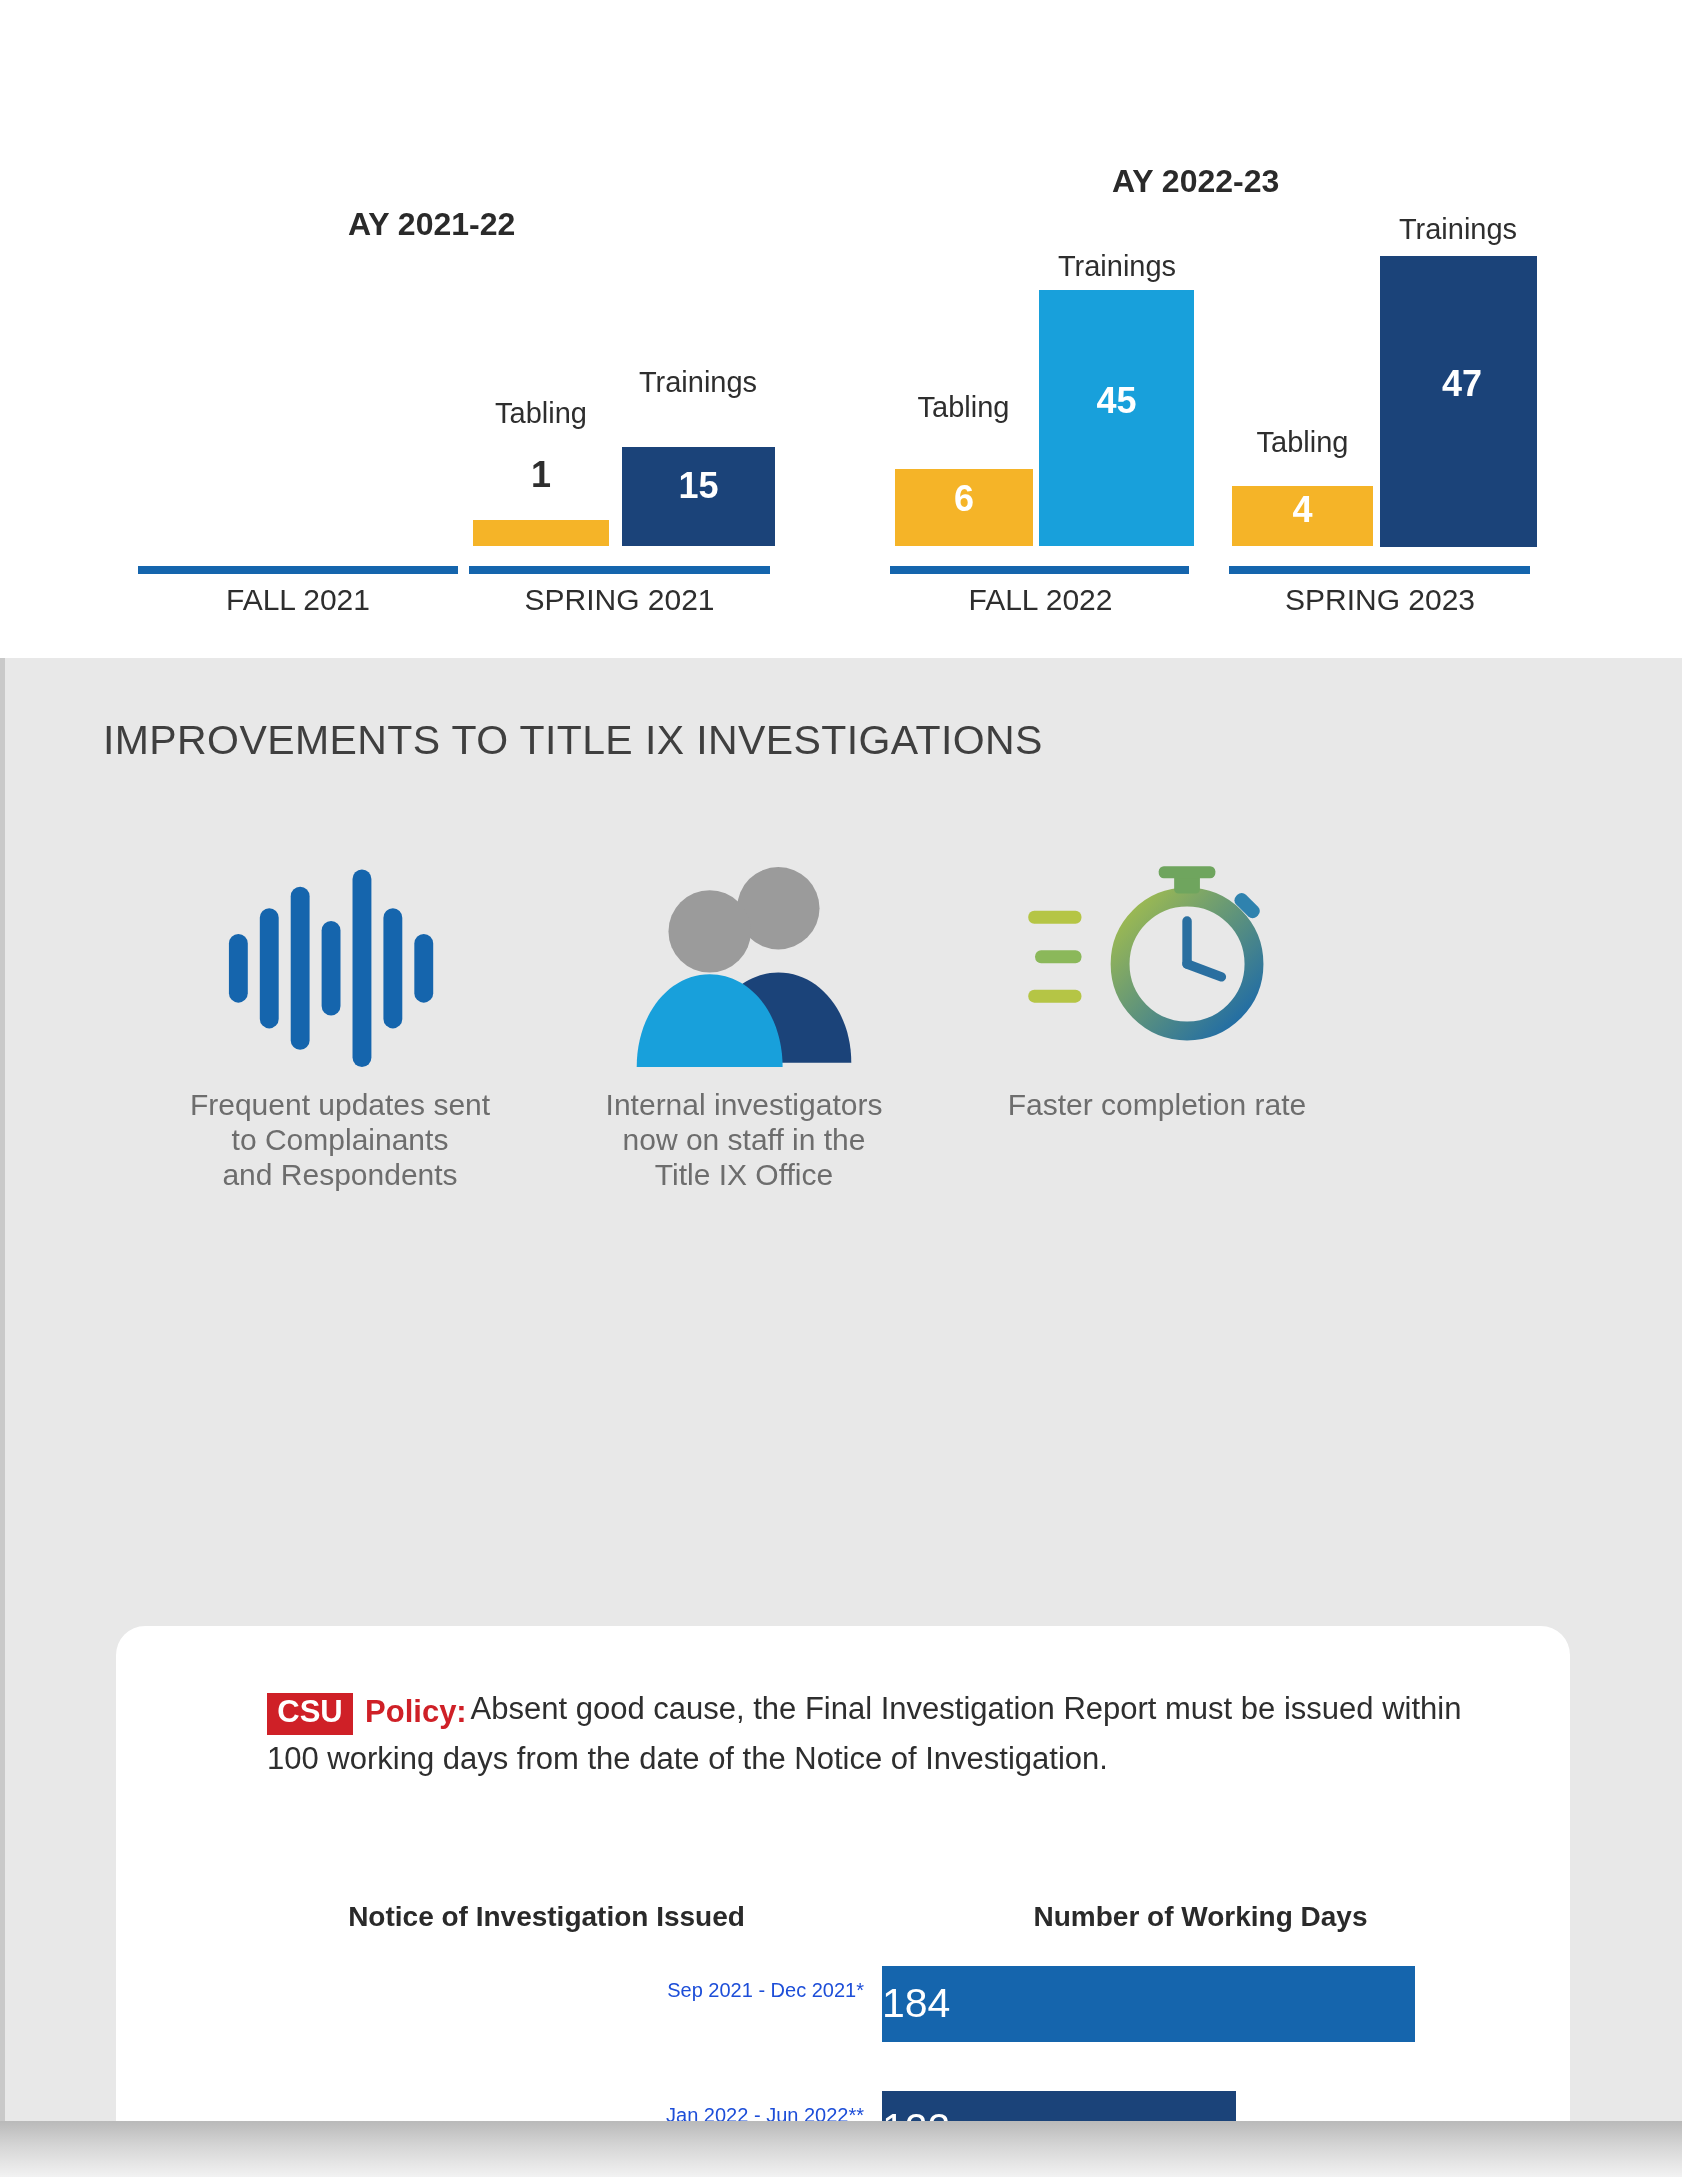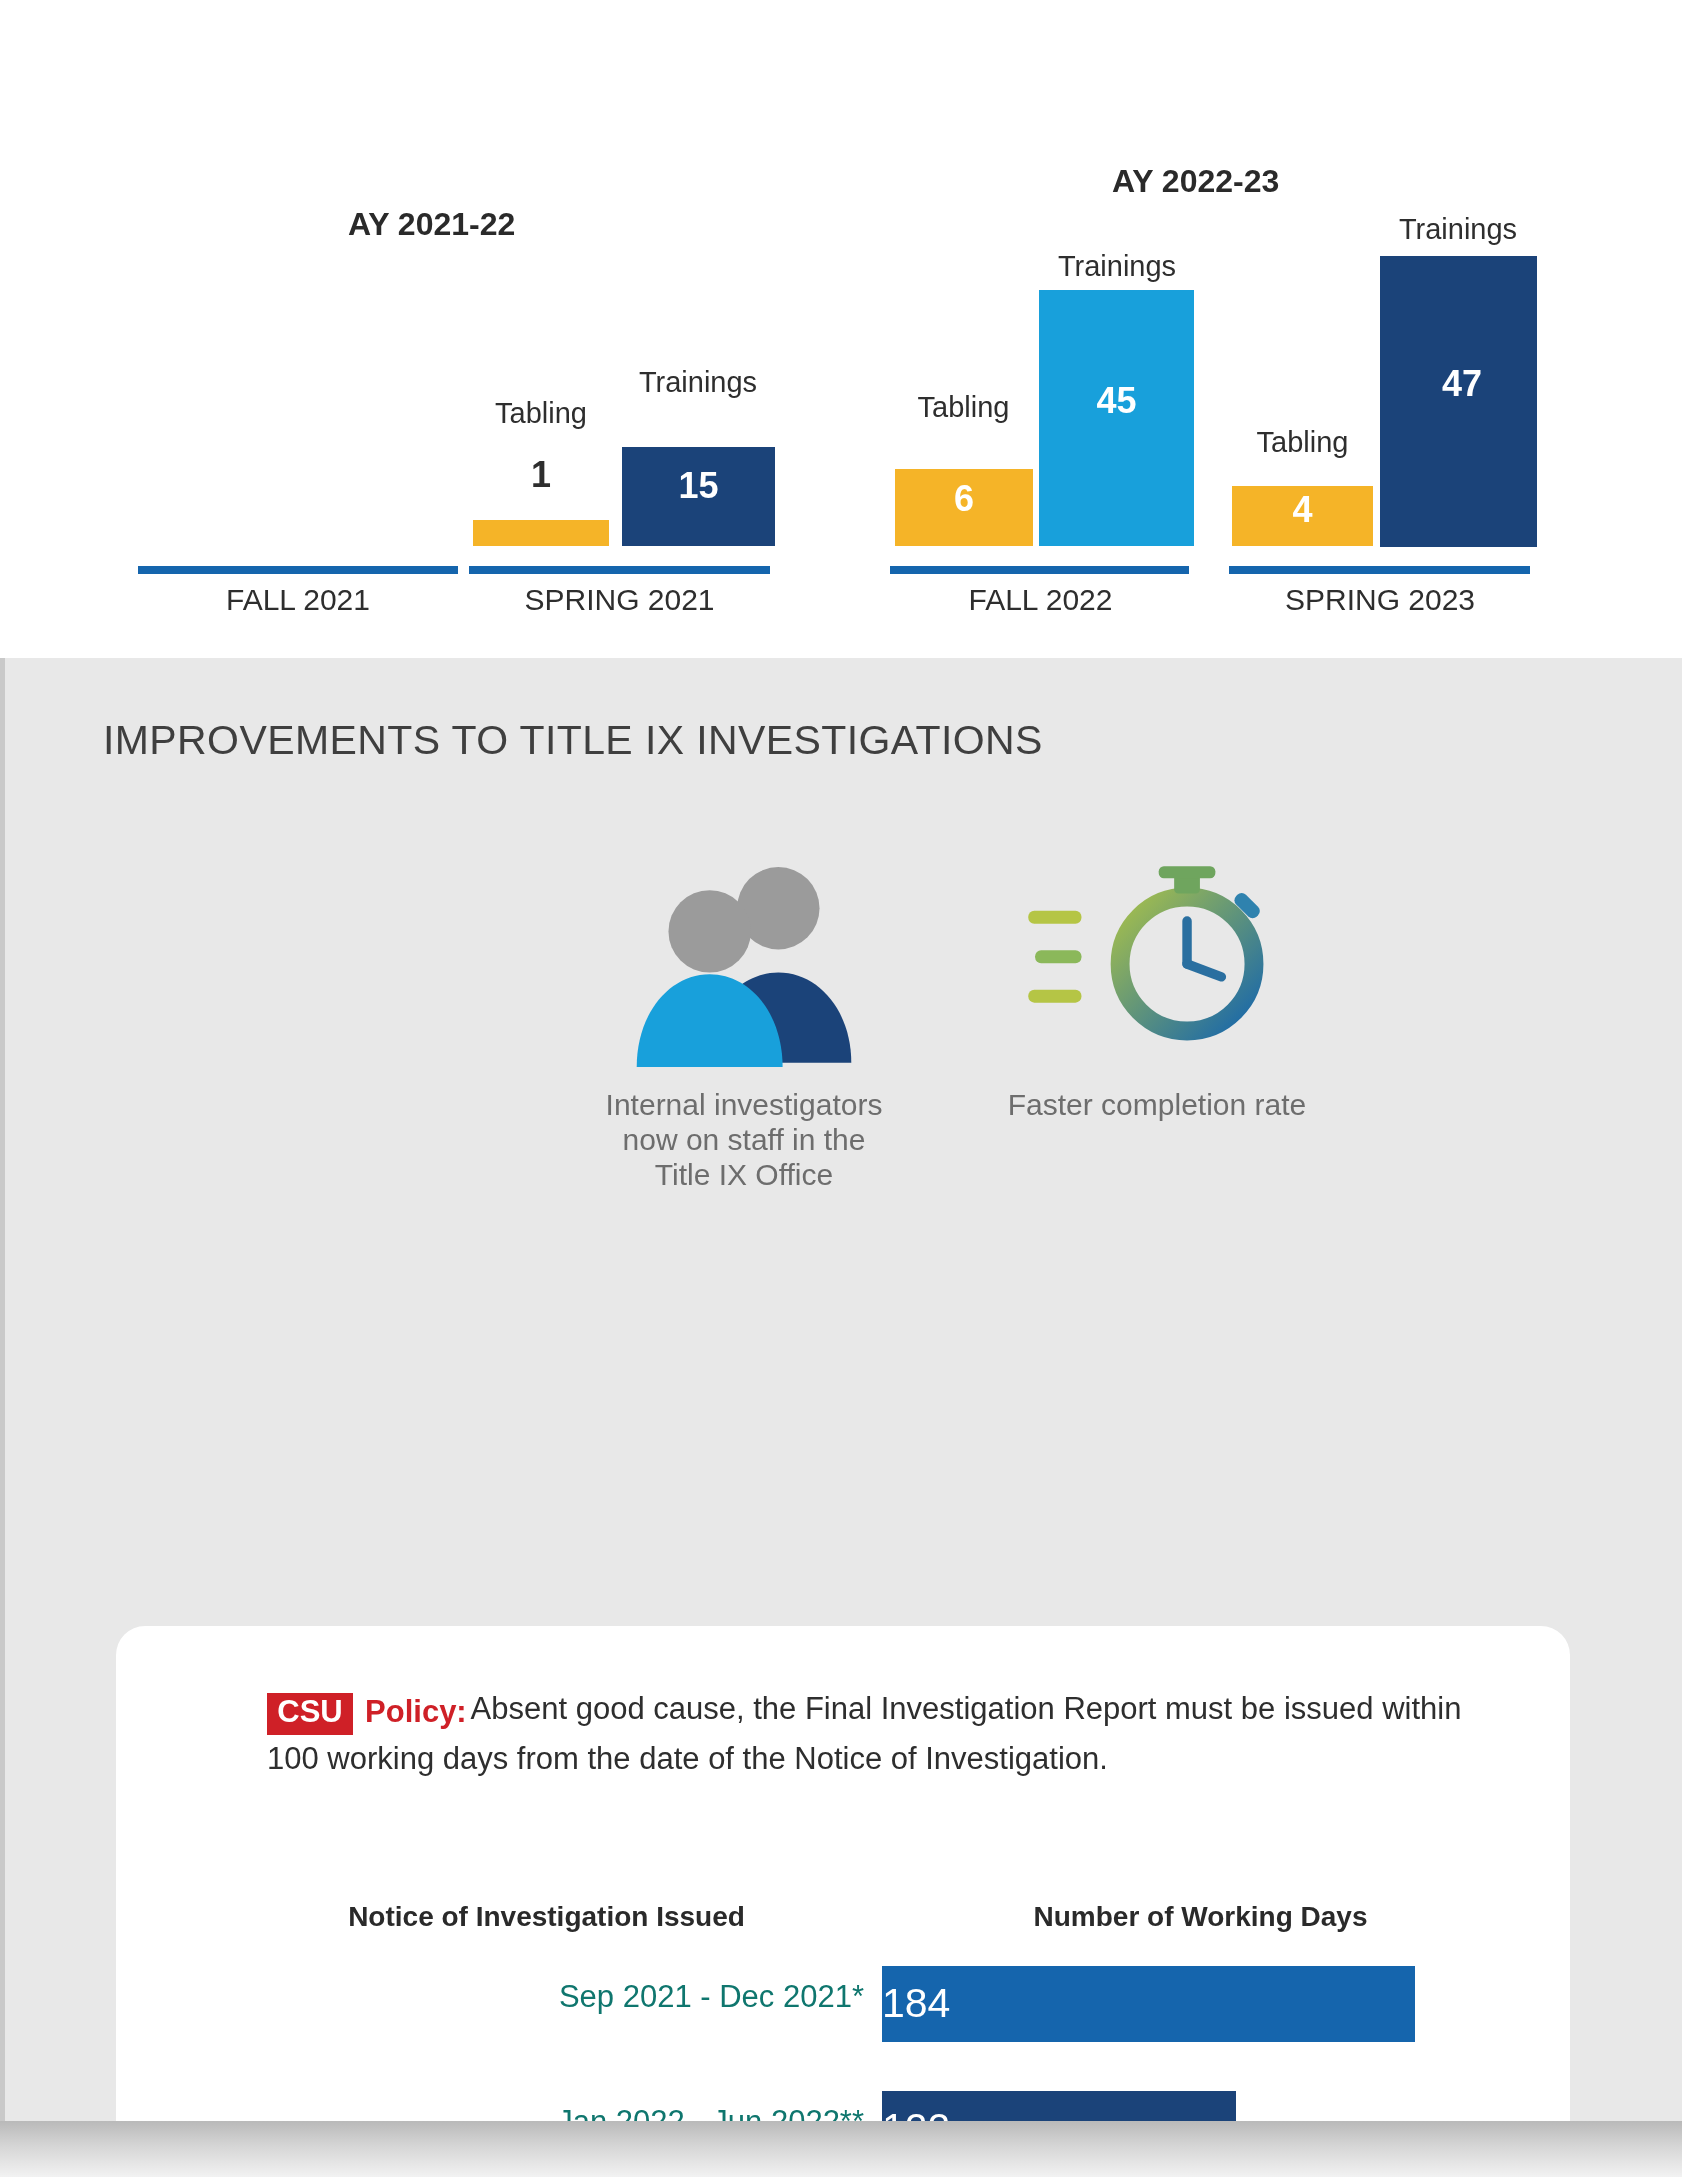--- a/index.html
+++ b/index.html
@@ -186,22 +186,22 @@
   .days-row { position: absolute; left: 0; width: 100%; height: 95px; }
   #days-row-0 { top: 331px; }
   #days-row-1 { top: 456px; }
 
   .days-label {
     position: absolute;
     left: 103px;
     width: 645px;
     top: 22.4px;
     text-align: right;
-    font-size: 31px;
-    color: #0f766e;
+    font-size: 20px;
+    color: #1d4ed8;
     white-space: nowrap;
   }
   .days-bar {
     position: absolute;
     left: 766px;
     top: 8.6px;
     height: 76px;
     display: flex;
     align-items: center;
   }
@@ -301,20 +301,38 @@
     <div class="term-underline" style="position:absolute; left:1229px; top:566px; width:301px;"></div>
     <div class="term-name" style="position:absolute; left:1220px; top:583px; width:320px;">SPRING 2023</div>
   </div>
 
 </div>
 
 <div id="section-improvements">
 
   <div id="improvements-title">IMPROVEMENTS TO TITLE IX INVESTIGATIONS</div>
 
+  <div class="feature" id="feature-0">
+    <div class="feature-icon">
+      <svg width="241" height="206" viewBox="0 0 280 240">
+        <g fill="#1565AD">
+          <rect x="10" y="85" width="22" height="80" rx="11"></rect>
+          <rect x="46" y="55" width="22" height="140" rx="11"></rect>
+          <rect x="82" y="30" width="22" height="190" rx="11"></rect>
+          <rect x="118" y="70" width="22" height="110" rx="11"></rect>
+          <rect x="154" y="10" width="22" height="230" rx="11"></rect>
+          <rect x="190" y="55" width="22" height="140" rx="11"></rect>
+          <rect x="226" y="85" width="22" height="80" rx="11"></rect>
+        </g>
+      </svg>
+    </div>
+    <div class="feature-caption">Frequent updates sent
+to Complainants
+and Respondents</div>
+  </div>
 
   <div class="feature" id="feature-1">
     <div class="feature-icon">
       <svg width="284" height="206" viewBox="0 0 330 240">
         <circle cx="205" cy="55" r="48" fill="#9b9b9b"></circle>
         <path d="M120 235 c0 -60 38 -105 85 -105 c47 0 85 45 85 105 z" fill="#1B4379"></path>
         <circle cx="125" cy="82" r="48" fill="#9b9b9b"></circle>
         <path d="M40 240 c0 -62 38 -108 85 -108 c47 0 85 46 85 108 z" fill="#18A0DB"></path>
       </svg>
     </div>

